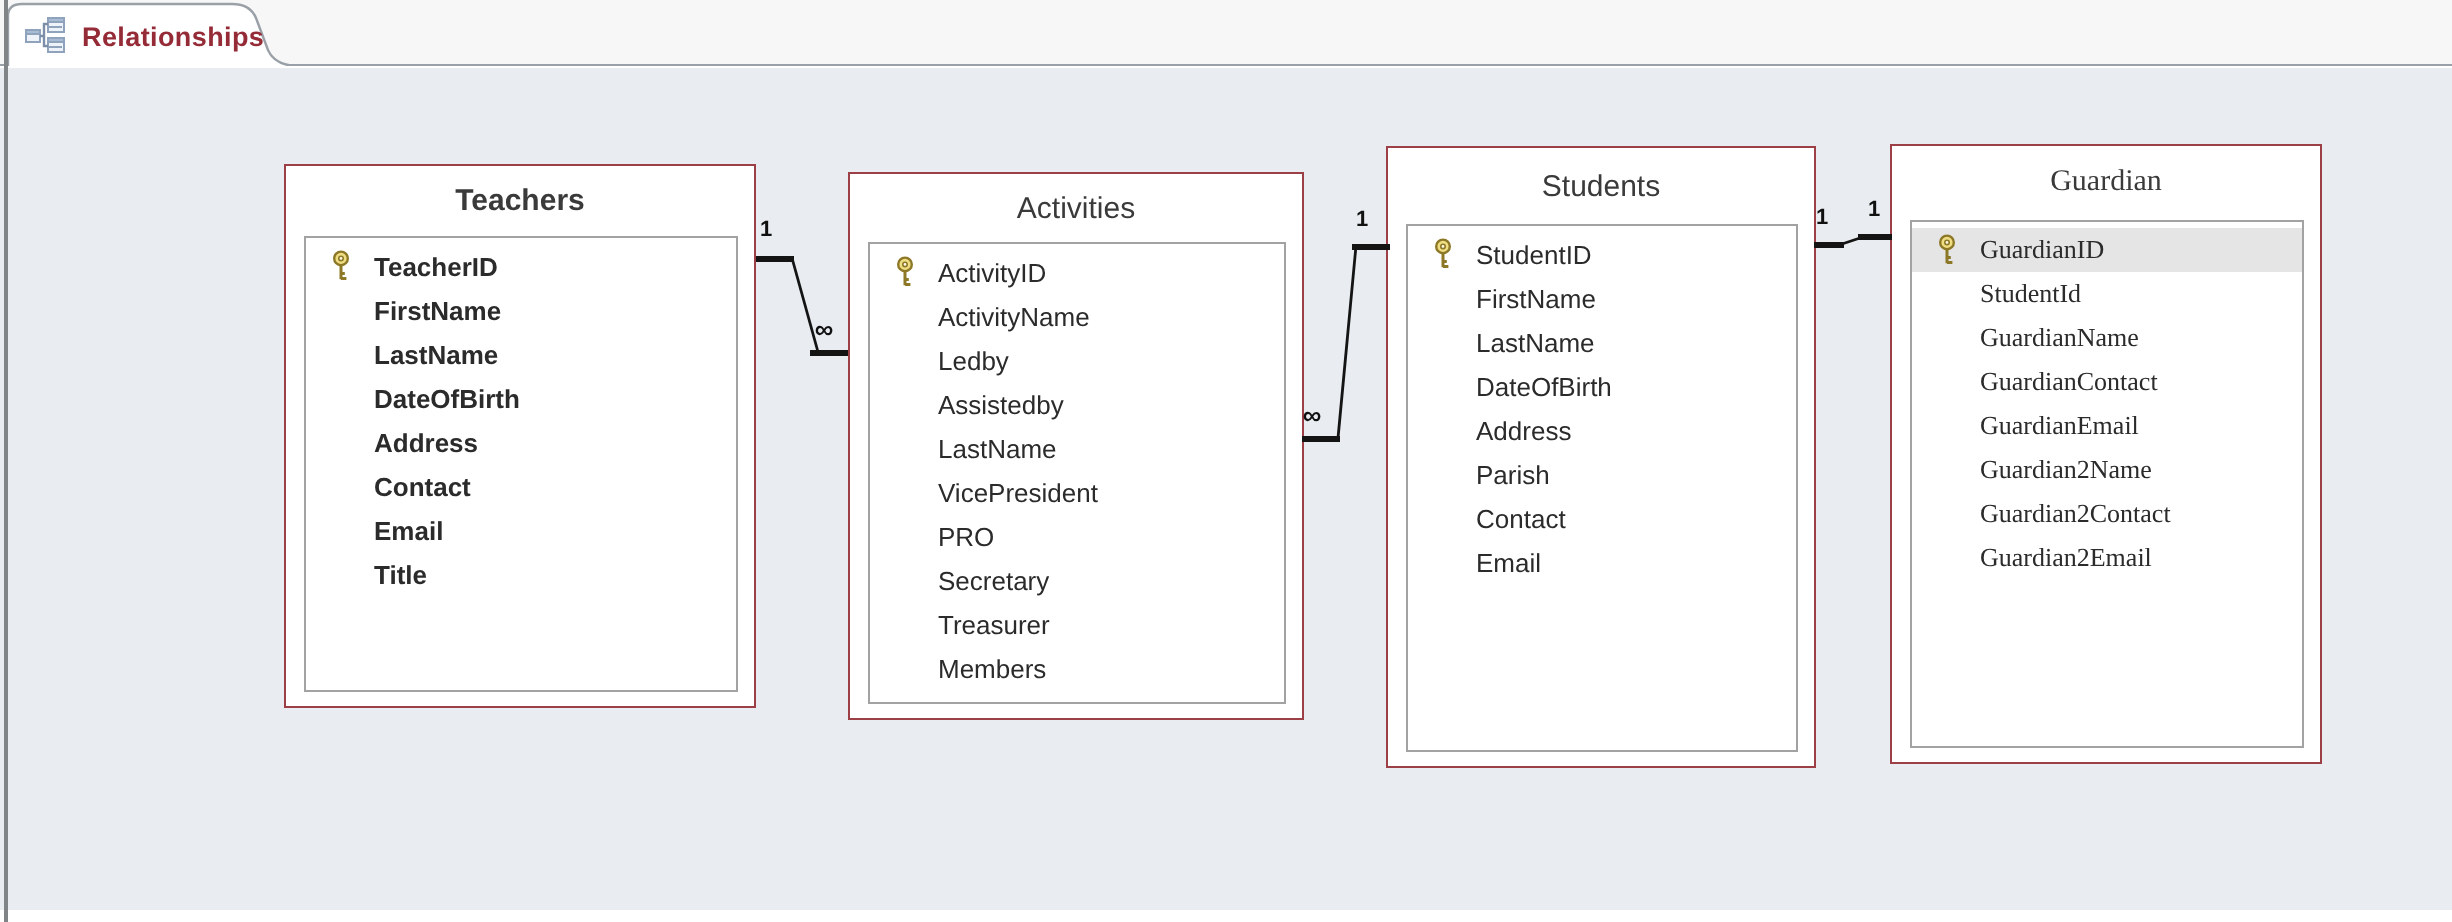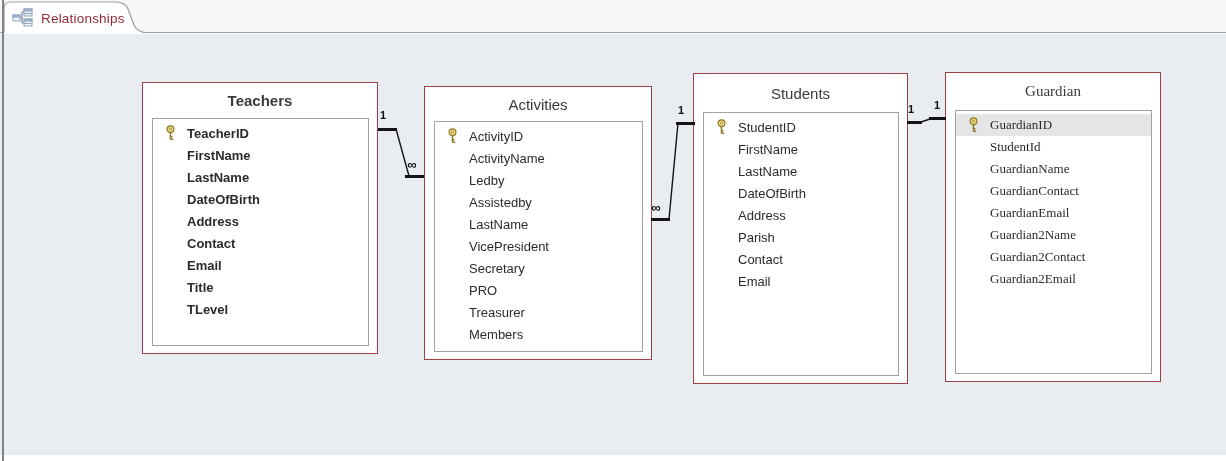--- a/index.html
+++ b/index.html
@@ -13,21 +13,21 @@
   
   .tabbar {
     position:absolute; left:0; top:0; width:1226px; height:33px;
     background:#f7f7f7; border-bottom:1px solid #9aa0a8;
   }
   .tab-shape { position:absolute; left:3px; top:0; width:160px; height:33px; z-index:2; }
   .tab-content {
     position:absolute; left:12px; top:6px; height:24px; z-index:3;
     display:flex; align-items:center; gap:8px;
   }
-  .tab-label { font-size:13.5px; font-weight:normal; color:#962b38; letter-spacing:0.2px; }
+  .tab-label { font-size:13.5px; font-weight:bold; color:#962b38; letter-spacing:0.2px; }
 
   
   .canvas {
     position:absolute; left:0; top:34px; width:1226px; height:421px;
     background:#e9edf1;
   }
 
   
   .tbl {
     position:absolute; background:#ffffff;
@@ -118,24 +118,20 @@
           <span class="fname">Contact</span>
         </div>
         <div class="frow">
           <span class="kcol"></span>
           <span class="fname">Email</span>
         </div>
         <div class="frow">
           <span class="kcol"></span>
           <span class="fname">Title</span>
         </div>
-        <div class="frow">
-          <span class="kcol"></span>
-          <span class="fname">TLevel</span>
-        </div>
       </div>
   </div>
 
   <div class="tbl" style="left:424px; top:52px; width:228px; height:274px; --tt:34px;">
     <div class="tbl-title">Activities</div>
     <div class="tbl-fields">
         <div class="frow">
           <span class="kcol">
             <svg width="11" height="16" viewBox="0 0 11 16">
               <circle cx="5.5" cy="4.2" r="3.4" fill="#efdd82" stroke="#8d7827" stroke-width="1.2"></circle>
@@ -160,25 +156,25 @@
         <div class="frow">
           <span class="kcol"></span>
           <span class="fname">LastName</span>
         </div>
         <div class="frow">
           <span class="kcol"></span>
           <span class="fname">VicePresident</span>
         </div>
         <div class="frow">
           <span class="kcol"></span>
+          <span class="fname">PRO</span>
+        </div>
+        <div class="frow">
+          <span class="kcol"></span>
           <span class="fname">Secretary</span>
-        </div>
-        <div class="frow">
-          <span class="kcol"></span>
-          <span class="fname">PRO</span>
         </div>
         <div class="frow">
           <span class="kcol"></span>
           <span class="fname">Treasurer</span>
         </div>
         <div class="frow">
           <span class="kcol"></span>
           <span class="fname">Members</span>
         </div>
       </div>

